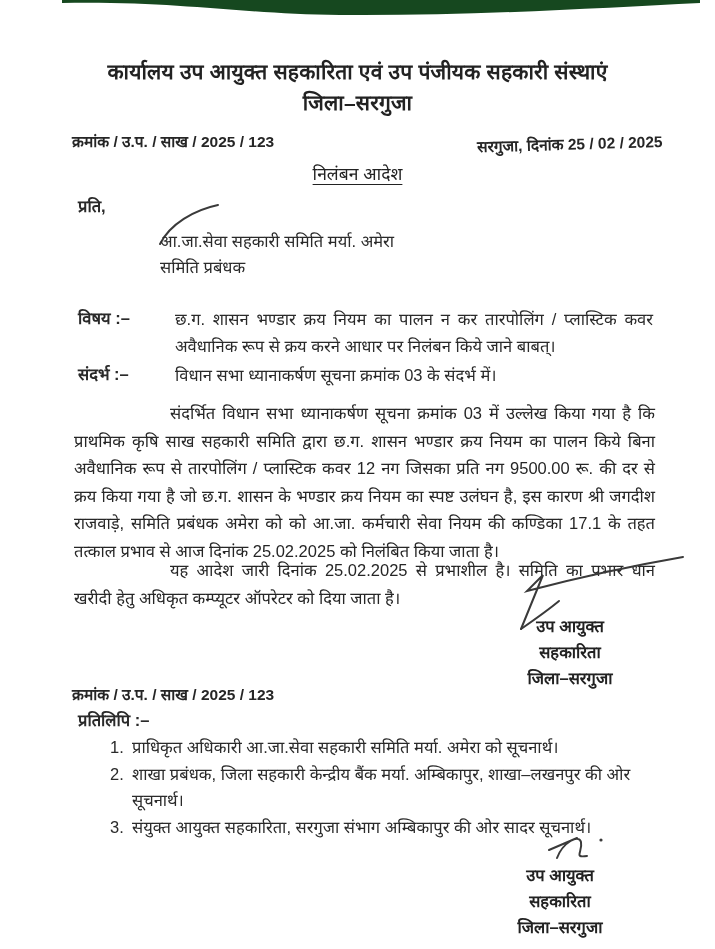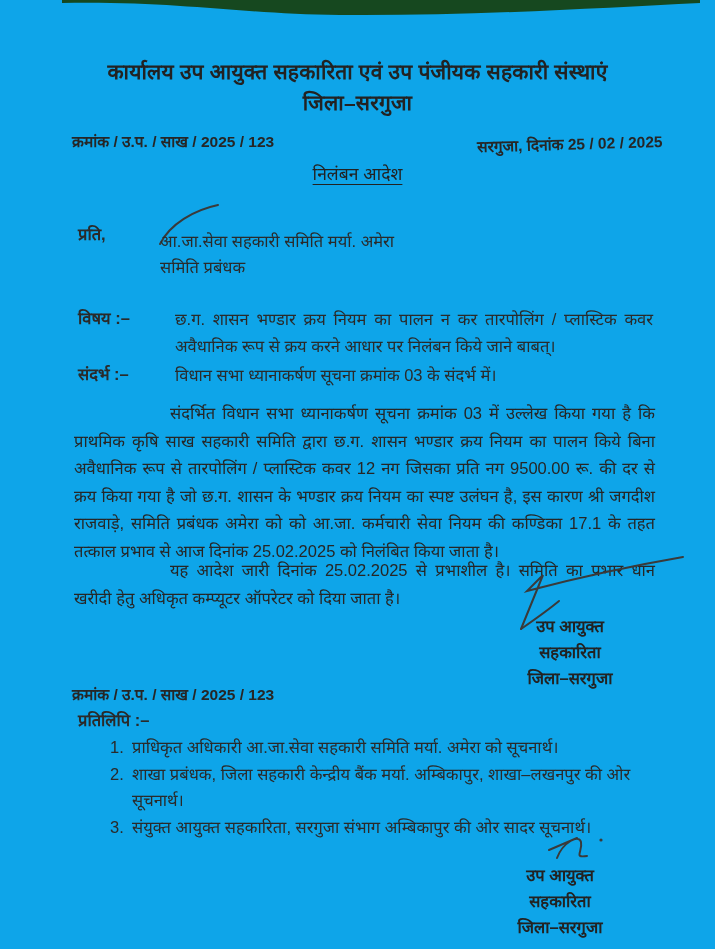--- a/index.html
+++ b/index.html
@@ -1,38 +1,38 @@
 <!DOCTYPE html>
 <html lang="hi"><head>
 <meta charset="utf-8">
 <style>
   html,body{margin:0;padding:0;background:#e8e8e6;}
   .page{
     position:relative;
     width:715px;height:949px;
     margin:0 auto;
-    background:#0ea5e9;
+    background:#ffffff;
     color:#2a2a2a;
     font-family:"Liberation Sans","DejaVu Sans",sans-serif;
     overflow:hidden;
   }
   svg{display:block;}
 
   .top-arc{position:absolute;top:0;left:0;width:715px;height:22px;}
 
   .header{position:absolute;top:56px;left:0;width:715px;text-align:center;
     font-size:21px;font-weight:700;line-height:31px;letter-spacing:.2px;color:#222;}
   .ref-row{position:absolute;left:72px;right:52px;display:flex;
     justify-content:space-between;font-size:15.5px;font-weight:600;color:#262626;}
   .ref-top{top:130px;}
   .ref-top .place-date{transform:rotate(-1.6deg);transform-origin:right center;}
   .doc-title{position:absolute;top:161px;left:0;width:715px;text-align:center;
     font-size:17.5px;font-weight:400;text-decoration:underline;text-underline-offset:4px;color:#222;}
 
-  .to-label{position:absolute;top:194px;left:78px;font-size:16.5px;font-weight:700;margin-top:28px;}
+  .to-label{position:absolute;top:194px;left:78px;font-size:16.5px;font-weight:700;}
   .tick-svg{position:absolute;top:200px;left:148px;width:86px;height:50px;}
   .addressee{position:absolute;top:228px;left:160px;font-size:16.5px;font-weight:500;line-height:26px;}
 
   .row-label{position:absolute;left:78px;font-size:16.5px;font-weight:700;white-space:nowrap;}
   .row-text{position:absolute;left:160px;right:62px;font-size:16.5px;font-weight:500;
     line-height:27px;text-align:justify;margin-left:15px;}
   .subject-label{top:306px;}
   .subject-text{top:306px;}
   .reference-label{top:362px;}
   .reference-text{top:362px;}

